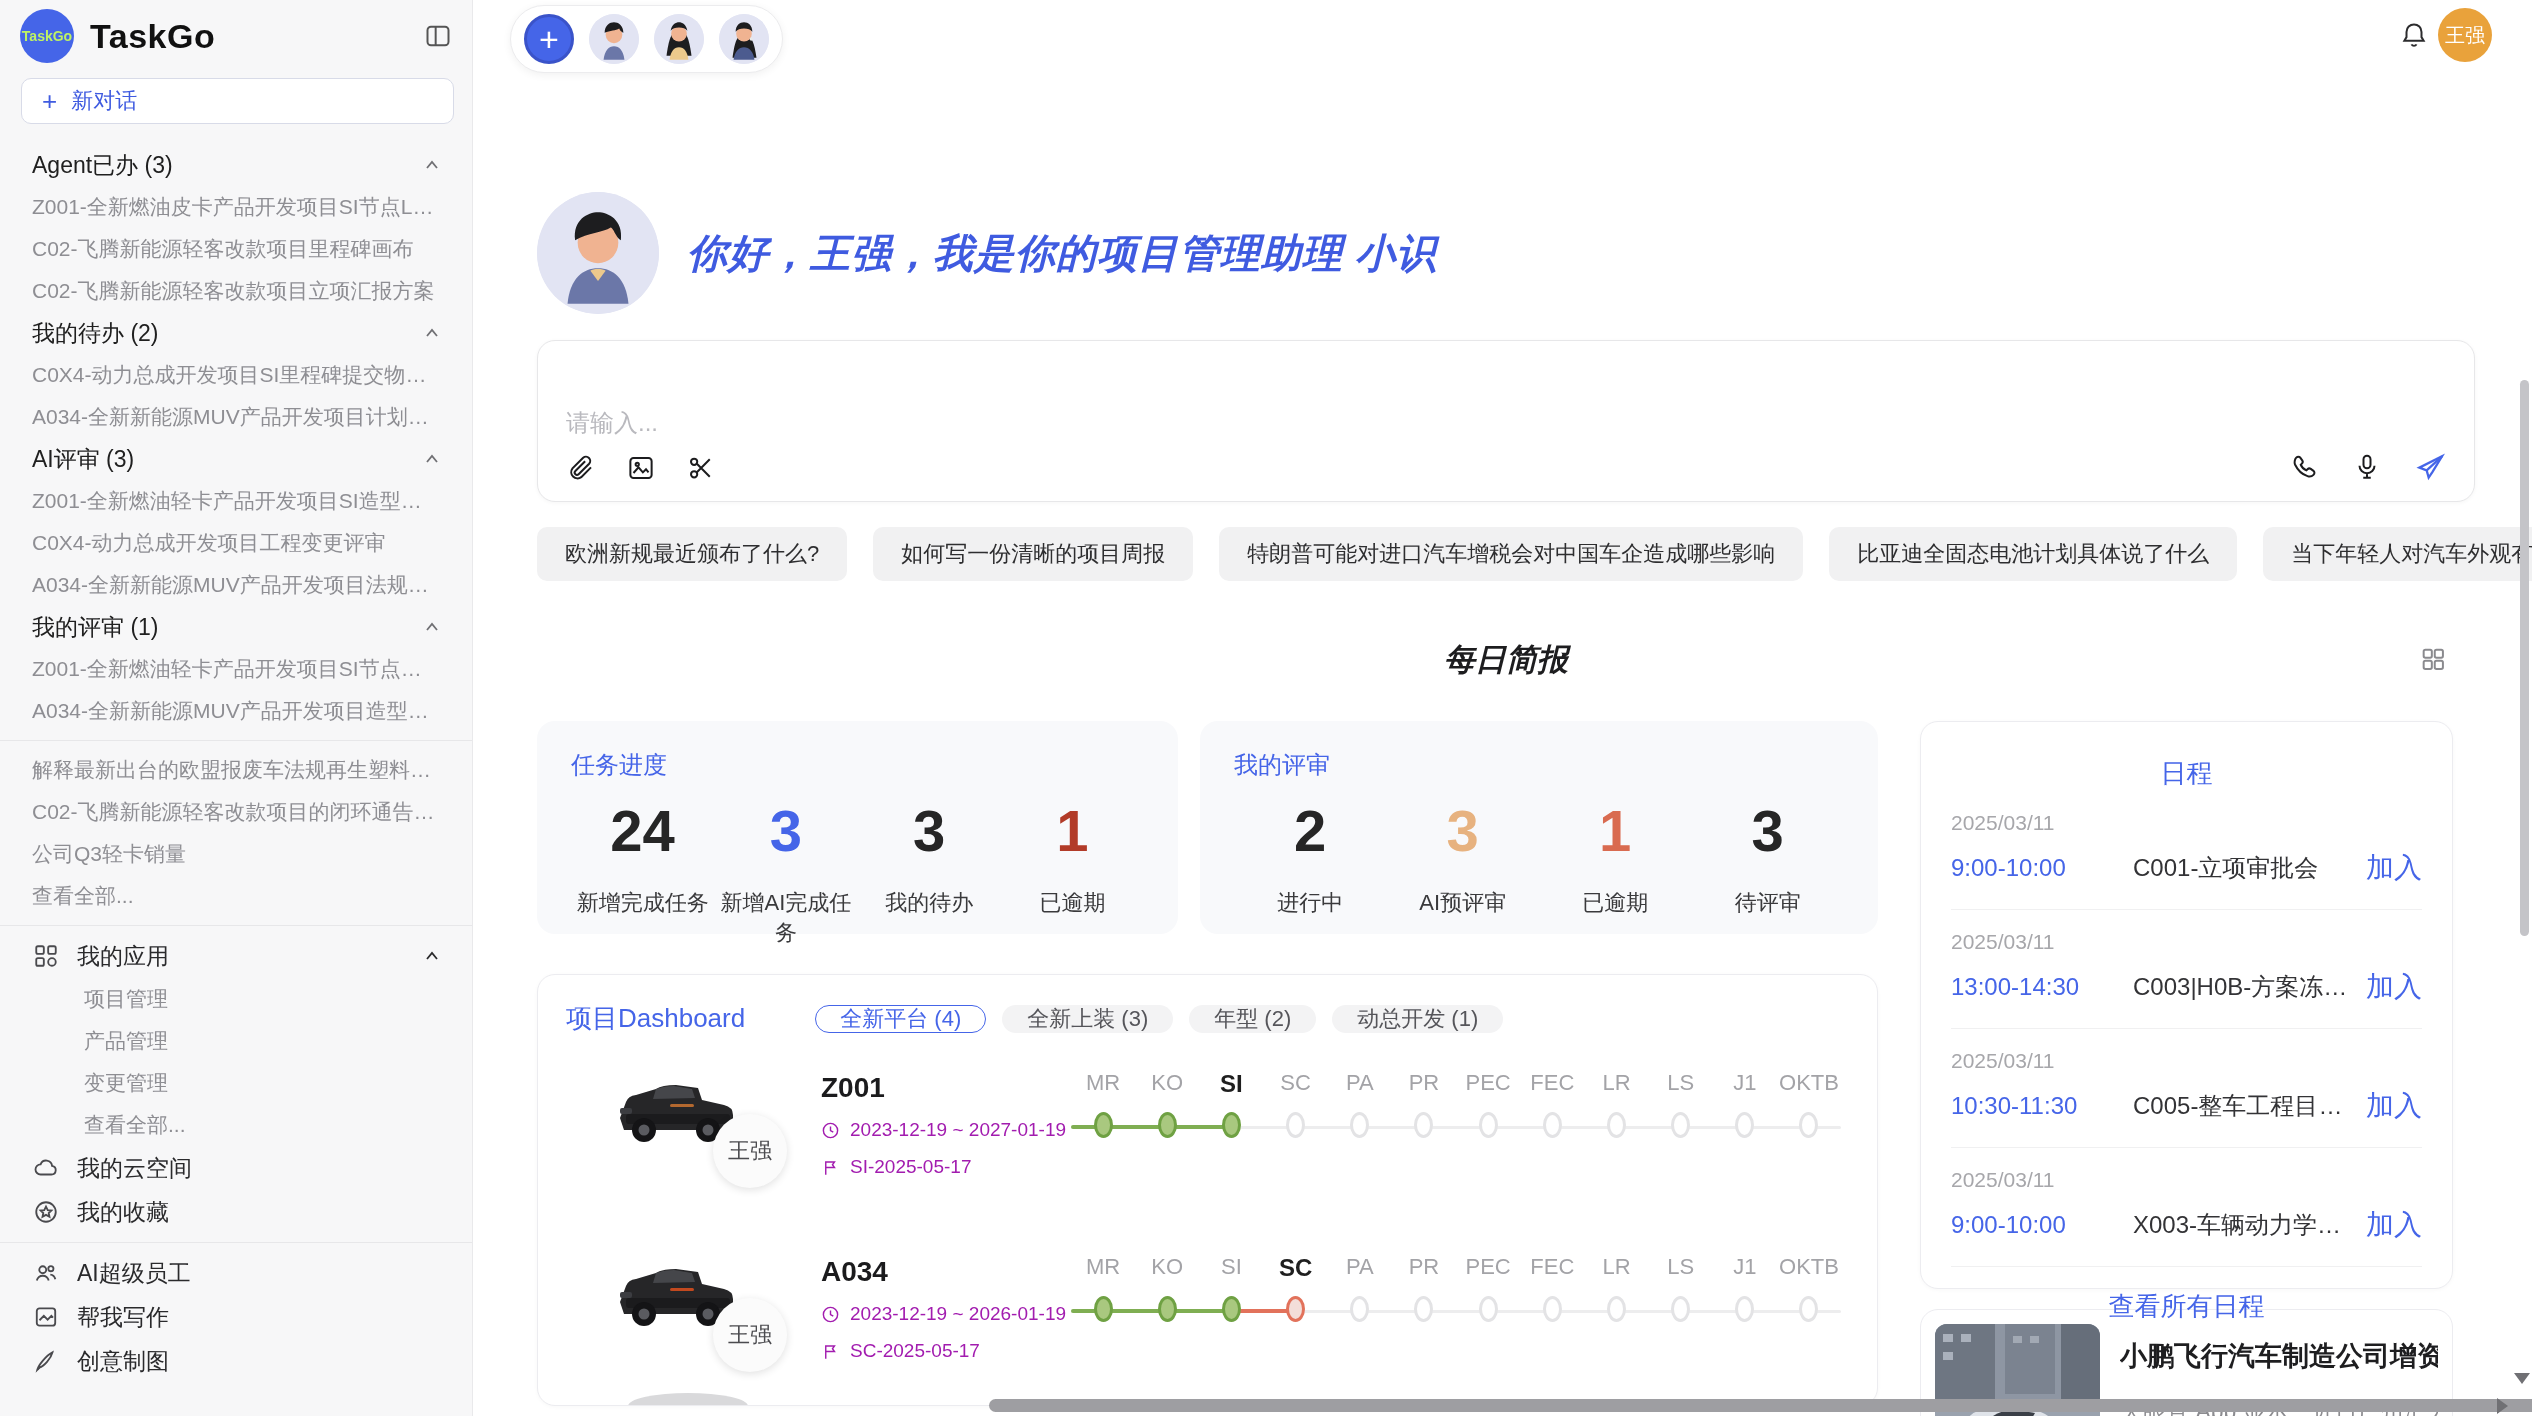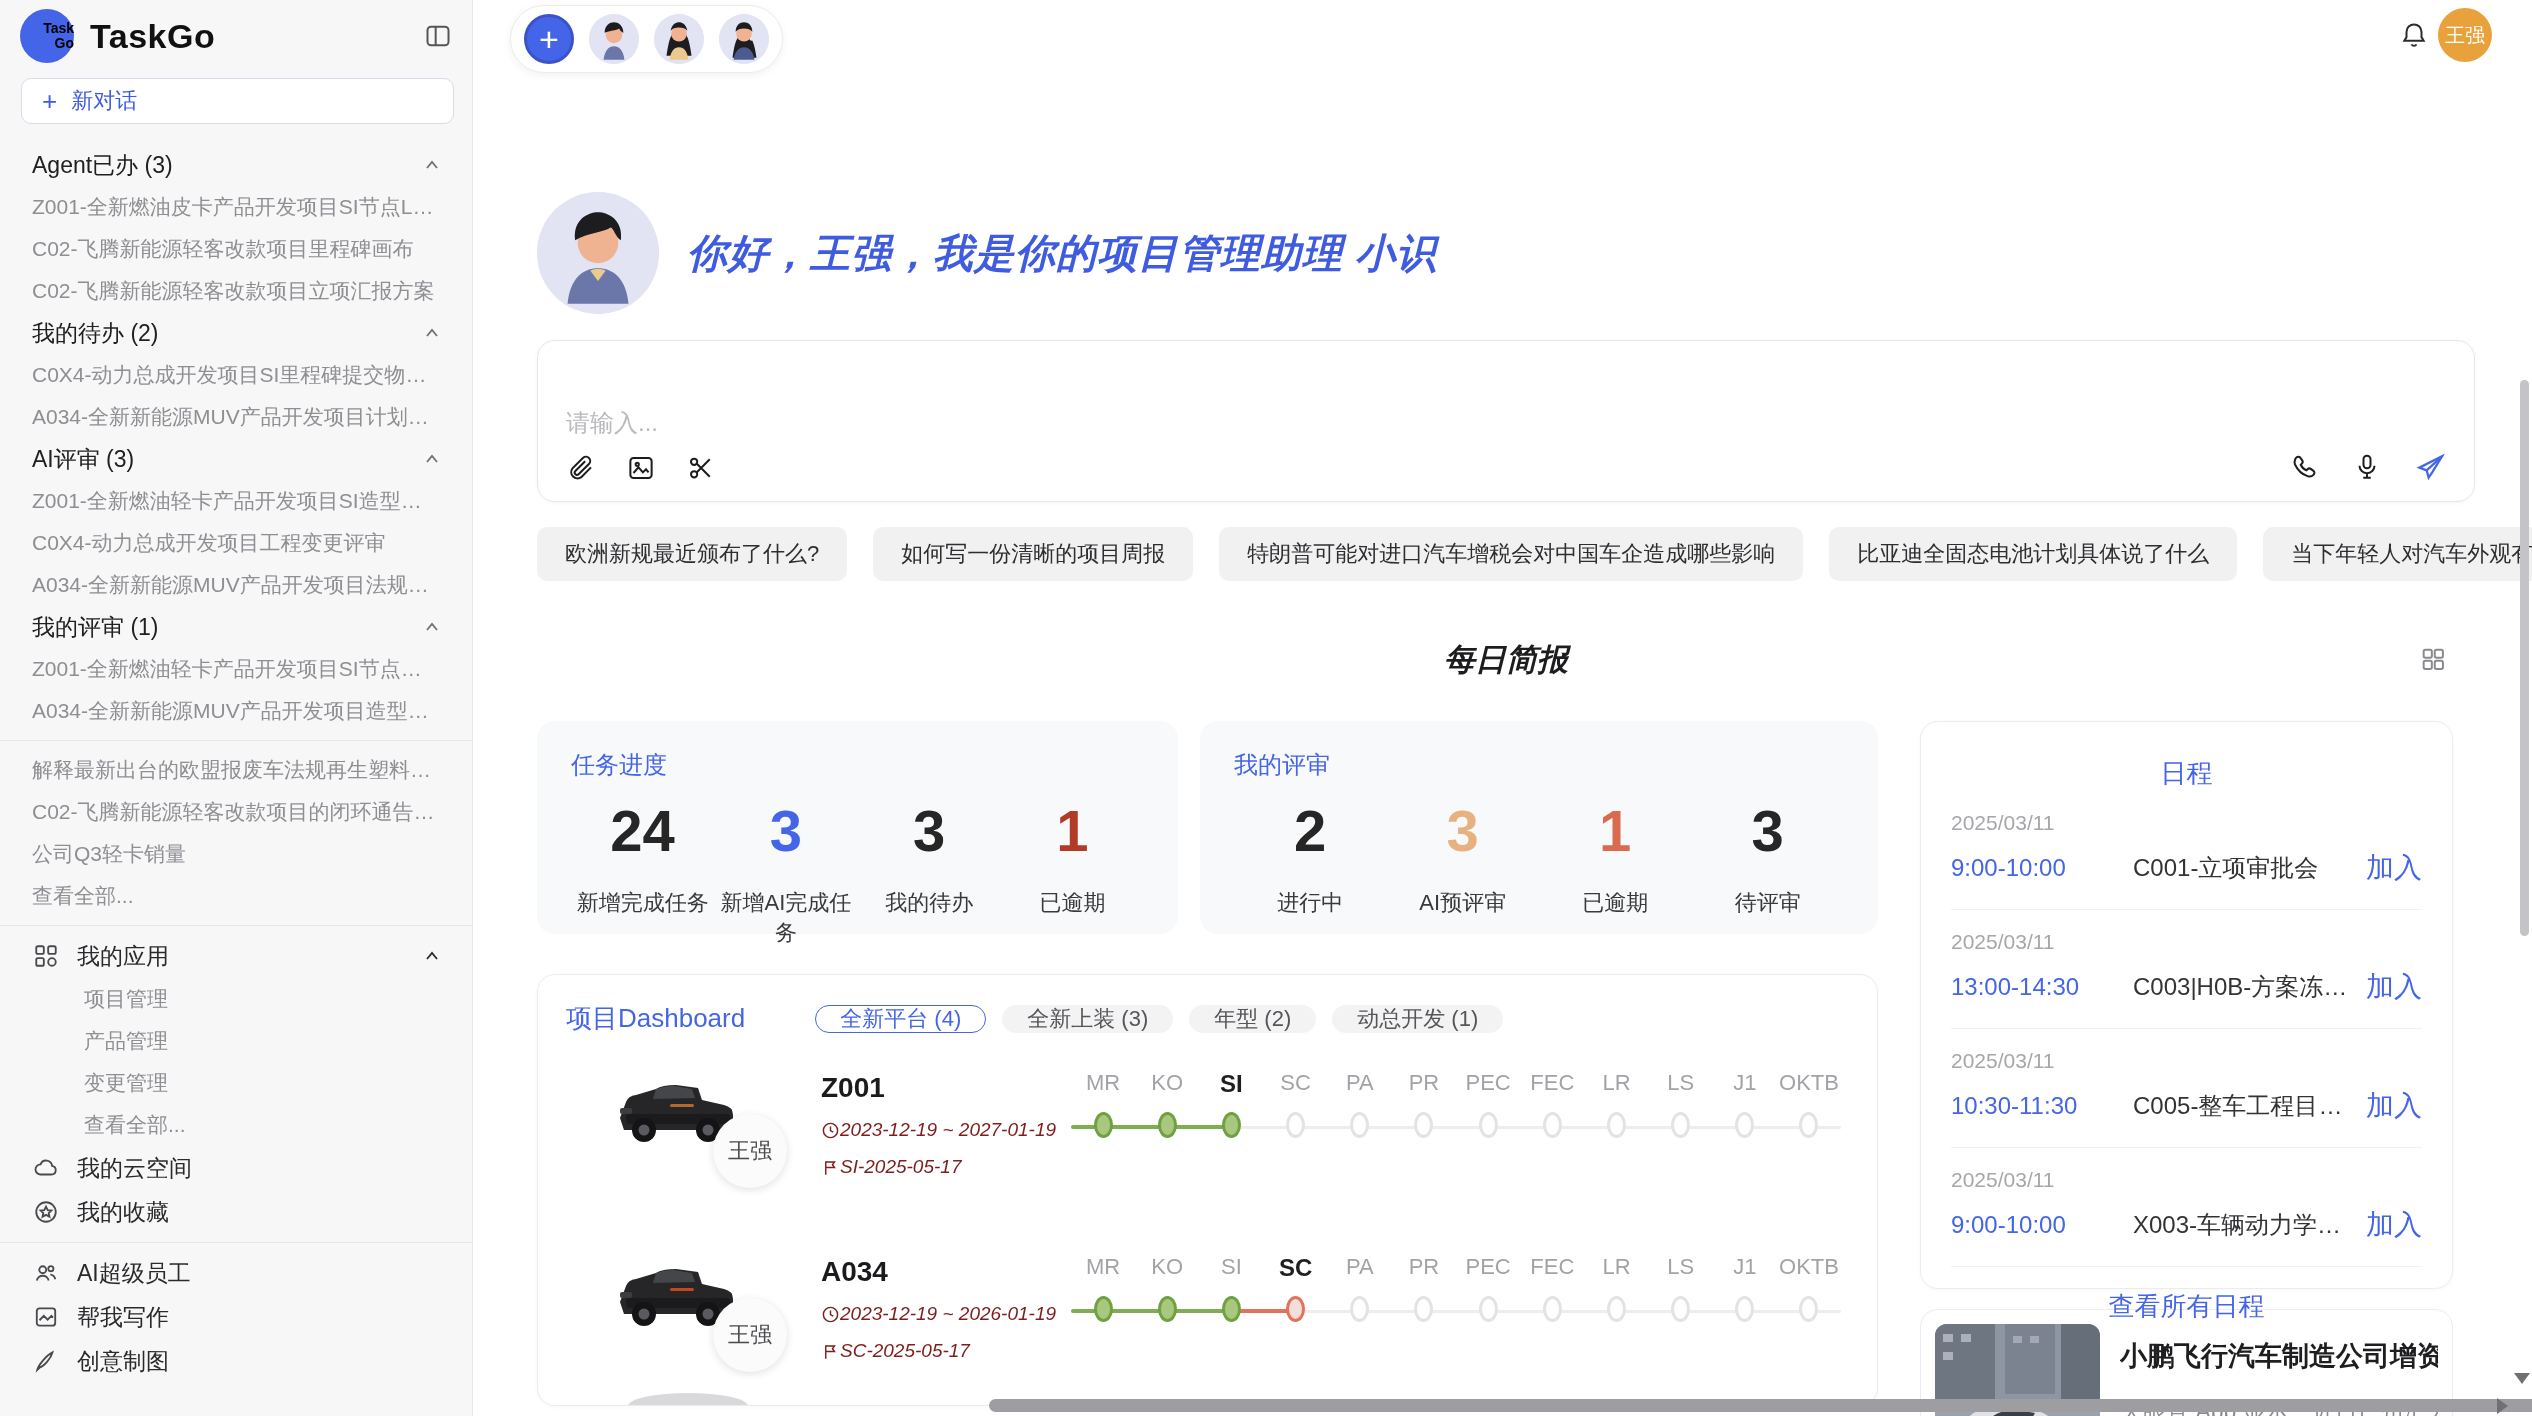--- a/index.html
+++ b/index.html
@@ -3,21 +3,21 @@
 <meta charset="utf-8">
 <style>
   * { margin:0; padding:0; box-sizing:border-box; }
   html,body { background:#ffffff; }
   body { font-family:"Liberation Sans","DejaVu Sans",sans-serif; color:#1f1f1f; }
   .screen { position:relative; width:2532px; height:1416px; overflow:hidden; background:#fff; display:flex; }
 
   
   .sidebar { width:473px; min-width:473px; height:100%; background:#f7f7f8; border-right:1px solid #e9e9eb; overflow:hidden; }
   .sb-head { display:flex; align-items:center; height:72px; padding:0 20px; }
-  .logo-circle { width:54px; height:54px; border-radius:50%; background:#4565e8; color:#000000; display:flex; flex-direction:column; align-items:flex-end; justify-content:center; font-size:14px; line-height:15px; font-weight:700; }
+  .logo-circle { width:54px; height:54px; border-radius:50%; background:#4565e8; color:#bef264; display:flex; flex-direction:row; align-items:center; justify-content:center; font-size:14px; line-height:15px; font-weight:700; }
   .app-title { font-size:34px; font-weight:700; margin-left:16px; color:#111; letter-spacing:.5px; flex:1; }
   .panel-icon { color:#555; }
   .new-chat { display:flex; align-items:center; gap:14px; margin:6px 21px 0; width:433px; height:46px; background:#fff; border:1px solid #d8dbe8; border-radius:10px; color:#3f5be0; font-size:22px; padding-left:20px; cursor:pointer; }
   .new-chat .plus { font-size:26px; line-height:22px; font-weight:400; }
   .sb-scroll { padding:20px 0 0; }
   .sb-sec { display:flex; align-items:center; justify-content:space-between; padding:0 30px 0 32px; height:42px; font-size:23px; color:#202020; }
   .sb-sec .chev { color:#707074; }
   .sb-item { padding:0 30px 0 32px; height:42px; line-height:42px; font-size:21px; color:#8e8e93; white-space:nowrap; overflow:hidden; text-overflow:ellipsis; cursor:pointer; }
   .sb-div { border-top:1px solid #e7e7e9; margin:8px 0; }
   .sb-row { display:flex; align-items:center; gap:18px; padding:0 30px 0 33px; height:44px; font-size:23px; color:#2a2a2c; cursor:pointer; }
@@ -74,21 +74,21 @@
   .dash-title { font-size:26px; color:#4565e8; }
   .tabs { display:flex; gap:16px; }
   .tab { height:28px; padding:0 24px; border-radius:999px; background:#f3f3f4; color:#55555a; font-size:22px; display:flex; align-items:center; cursor:pointer; border:1.5px solid transparent; }
   .tab.active { background:#fff; border-color:#4565e8; color:#4565e8; }
 
   .proj-row { position:relative; height:152px; margin-top:32px; }
   .proj-car { position:absolute; left:40px; top:6px; }
   .owner-badge { position:absolute; left:147px; top:46px; width:74px; height:74px; border-radius:50%; background:#fbfbfb; box-shadow:0 2px 8px rgba(0,0,0,.12); display:flex; align-items:center; justify-content:center; font-size:22px; color:#4b4b4f; }
   .proj-info { position:absolute; left:255px; top:4px; width:246px; }
   .proj-code { font-size:28px; font-weight:700; color:#1b1b1d; }
-  .proj-meta { display:flex; align-items:center; margin-top:15px; color:#7f1d1d; font-size:19px;font-style:italic; }
+  .proj-meta { display:flex; align-items:center; gap:10px; margin-top:15px; color:#a21caf; font-size:19px; }
   .milestones { position:absolute; left:505px; right:8px; top:2px; }
   .ms-labels { display:flex; }
   .ms-labels span { flex:1; text-align:center; font-size:22px; color:#a3a3a7; }
   .ms-labels span.active { color:#1f1f1f; font-weight:700; font-size:24px; }
   .ms-track { position:relative; margin-top:14px; height:32px; }
   .ms-line { position:absolute; left:0; right:0; top:14px; height:3px; background:#ededee; border-radius:2px; }
   .ms-line-done { position:absolute; left:0; width:20.8%; top:13px; height:4px; background:#7fae52; border-radius:2px; }
   .ms-line-over { position:absolute; left:20.8%; width:8.4%; top:13px; height:4px; background:#e2725b; border-radius:2px; }
   .ms-dots { position:absolute; inset:0; display:flex; }
   .ms-dots i { flex:1; display:flex; justify-content:center; }

